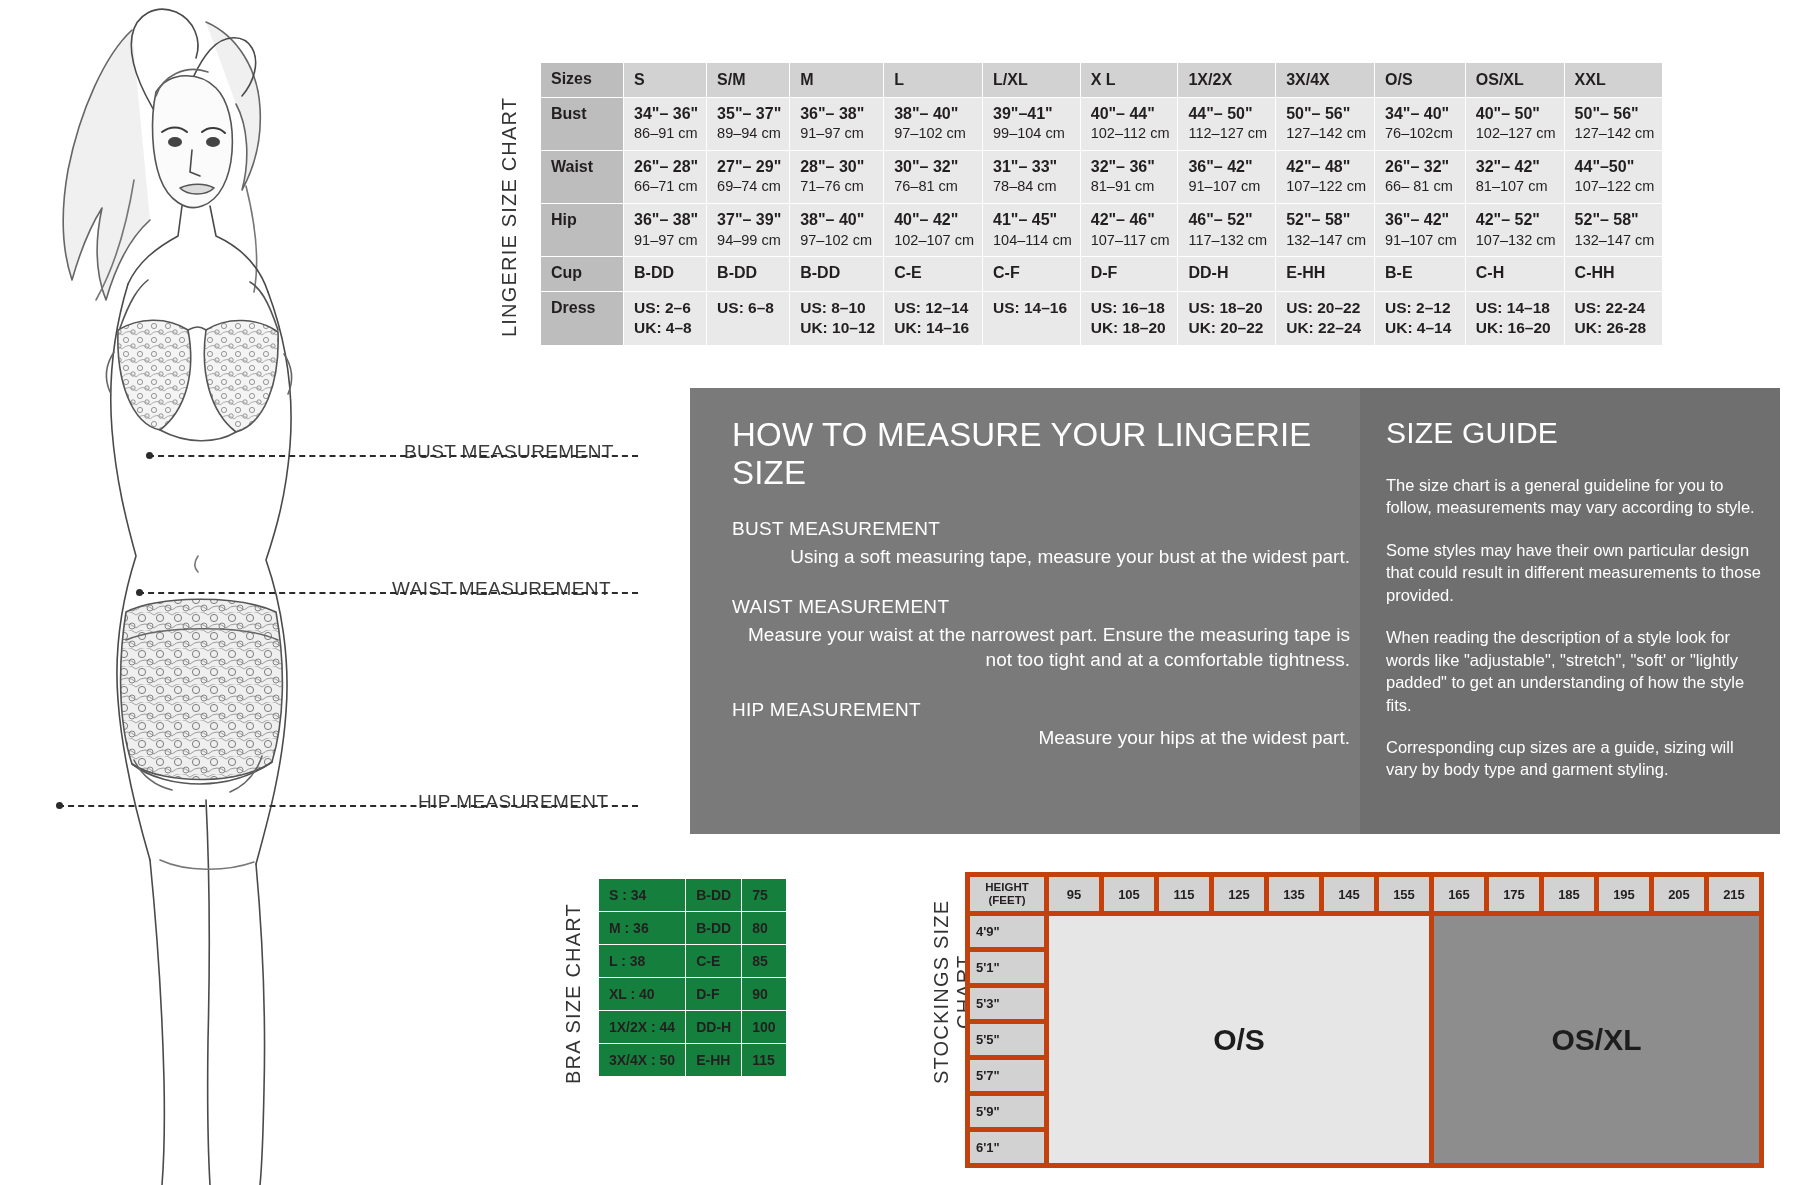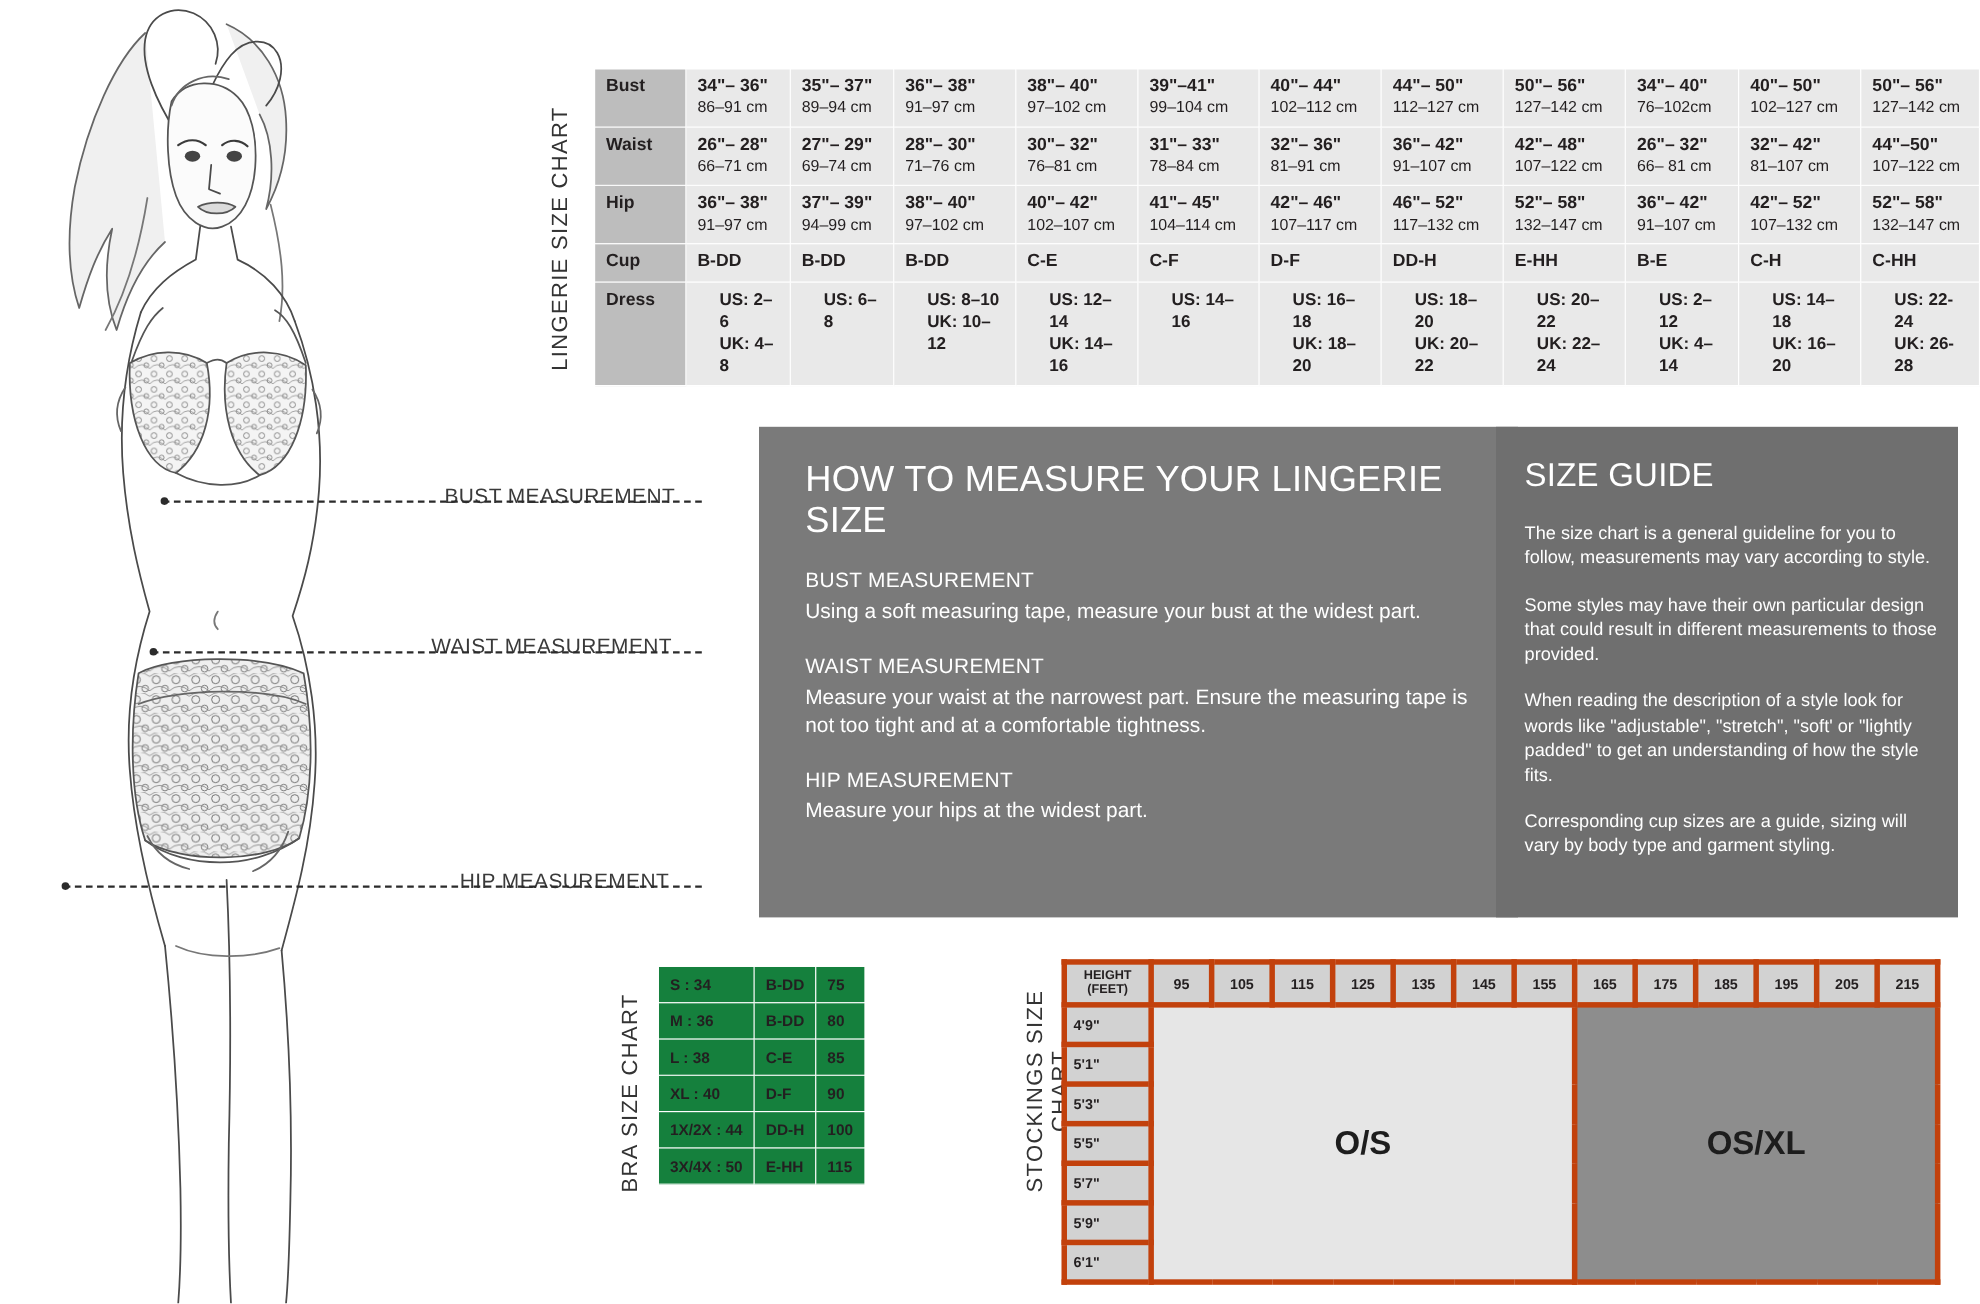--- a/index.html
+++ b/index.html
@@ -20,28 +20,28 @@
 
   table{border-collapse:collapse;}
   .lsc{position:absolute;left:540px;top:62px;}
   .lsc td,.lsc th{border:1px solid #ffffff;vertical-align:top;}
   .lsc .rowhead{background:#bdbdbd;font-weight:bold;font-size:16px;padding:7px 8px 7px 10px;width:64px;}
   .lsc .hcell{background:#d2d2d2;font-weight:bold;font-size:16px;padding:8px 8px 8px 10px;}
   .lsc .cell{background:#e9e9e9;font-size:15.5px;padding:6px 8px 7px 10px;line-height:1.28;}
   .lsc .cell b{font-size:16px;font-weight:bold;display:block;}
   .lsc .cell span{font-size:14.5px;display:block;}
   .lsc .cell .one{font-size:16px;font-weight:bold;}
-  .lsc .cell .two-line{font-size:15.5px;font-weight:bold;line-height:1.3;margin-left:20px;}
+  .lsc .cell .two-line{font-size:15.5px;font-weight:bold;line-height:1.3;}
 
   
   .howto{position:absolute;left:690px;top:388px;width:690px;height:446px;background:#7a7a7a;color:#fff;
     padding:22px 30px 0 42px;box-sizing:border-box;}
   .howto h2{font-size:33px;font-weight:normal;margin:6px 0 26px 0;letter-spacing:.2px;}
   .howto h3{font-size:19px;font-weight:normal;margin:0 0 4px 0;letter-spacing:.3px;}
-  .howto p{font-size:19px;line-height:1.35;margin:0 0 26px 0;}
+  .howto p{font-size:19px;line-height:1.35;margin:0 0 26px 0;text-align:right;}
 
   .guide{position:absolute;left:1360px;top:388px;width:420px;height:446px;background:#6f6f6f;color:#fff;
     padding:22px 14px 0 26px;box-sizing:border-box;}
   .guide h2{font-size:30px;font-weight:normal;margin:6px 0 24px 0;letter-spacing:.2px;}
   .guide p{font-size:16.5px;line-height:1.36;margin:0 0 20px 0;}
 
   
   .bra{position:absolute;left:598px;top:878px;}
   .bra td{border:1px solid #fff;font-size:14px;padding:8px 10px;}
   .bra .h{background:#c9c9c9;font-weight:bold;}
@@ -156,20 +156,34 @@
     <span class="lbl" style="right:auto;left:418px;top:-14px;">HIP MEASUREMENT</span>
   </div>
   <div class="dash" style="left:58px;top:805px;width:580px;"></div>
   <div class="dot" style="left:56px;top:802px;"></div>
 </div>
 
 <div class="side-label" style="left:498px;top:62px;height:310px;">LINGERIE SIZE CHART</div>
 
 <table class="lsc">
   <tbody>
+      <tr>
+    <td class="rowhead">Sizes</td>
+    <td class="hcell">S</td>
+    <td class="hcell">S/M</td>
+    <td class="hcell">M</td>
+    <td class="hcell">L</td>
+    <td class="hcell">L/XL</td>
+    <td class="hcell">X L</td>
+    <td class="hcell">1X/2X</td>
+    <td class="hcell">3X/4X</td>
+    <td class="hcell">O/S</td>
+    <td class="hcell">OS/XL</td>
+    <td class="hcell">XXL</td>
+  </tr>
 
   <tr>
     <td class="rowhead">Bust</td>
     <td class="cell">
           <b>34"– 36"</b>
           <span>86–91 cm</span>
         </td>
     <td class="cell">
           <b>35"– 37"</b>
           <span>89–94 cm</span>

